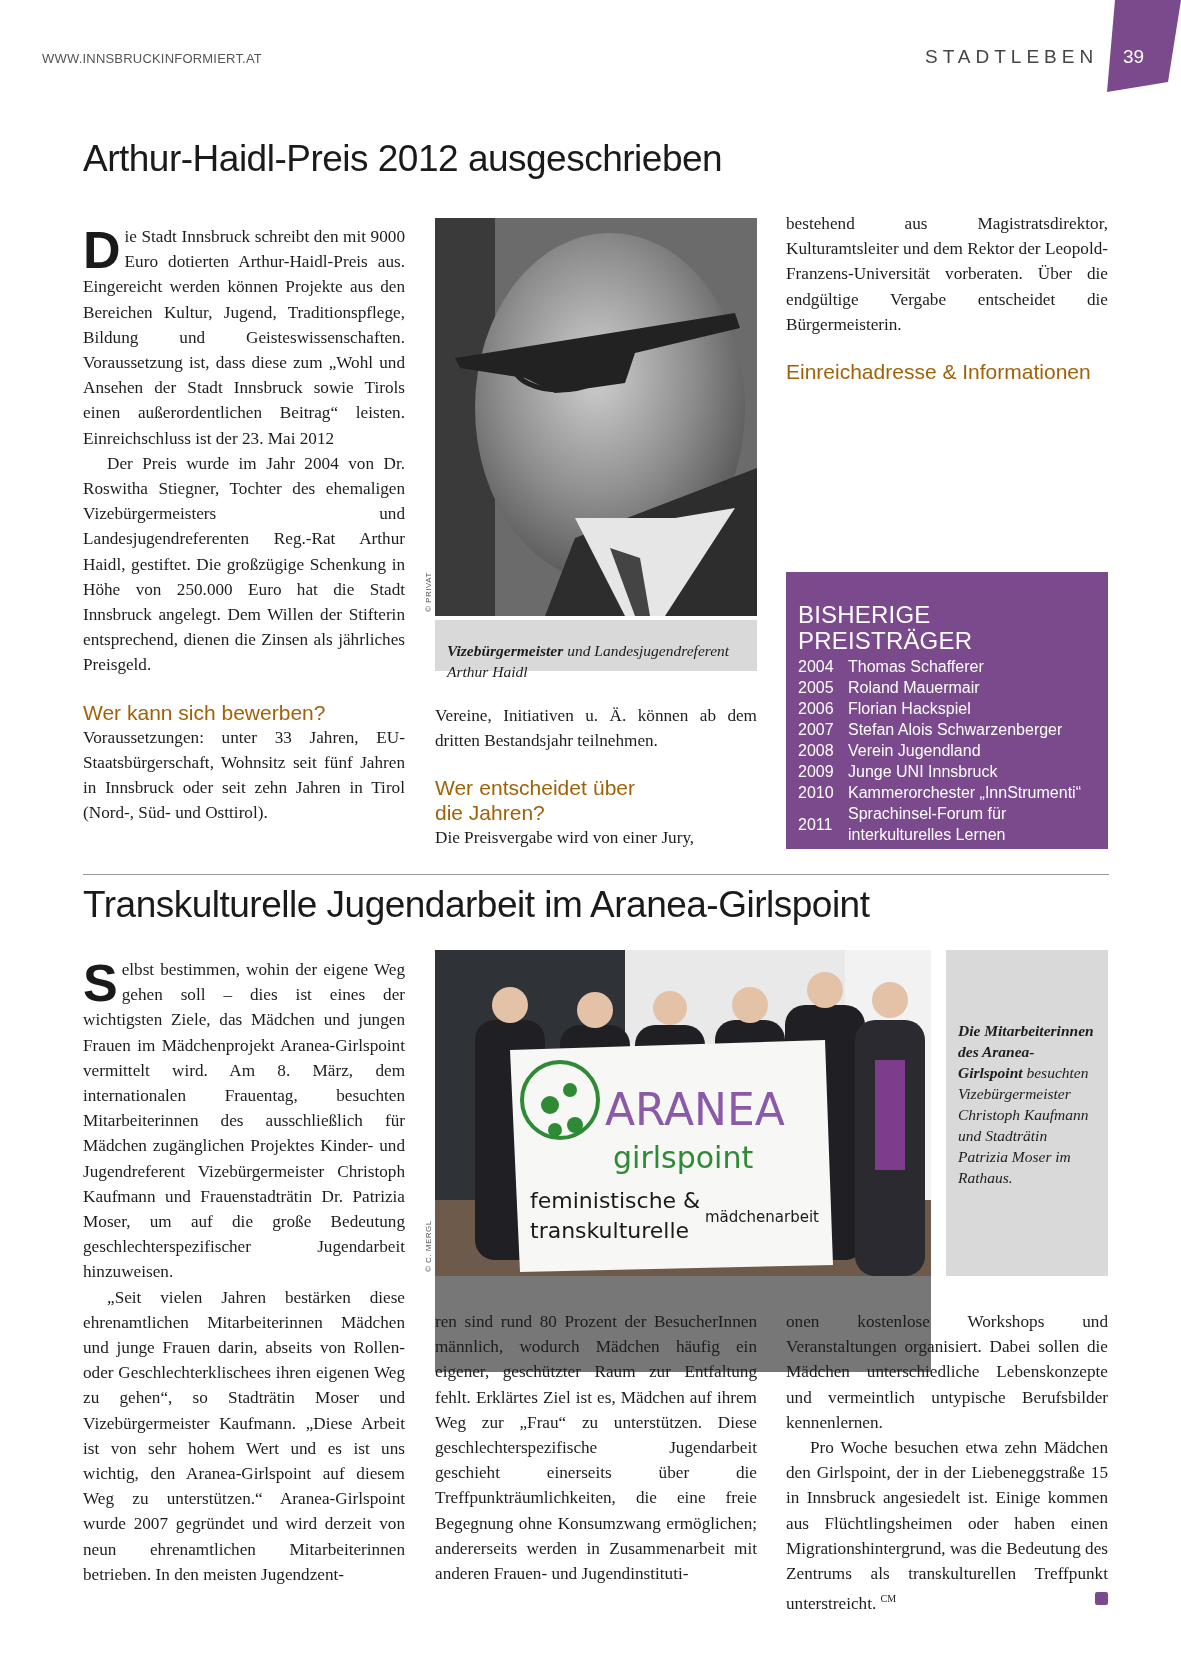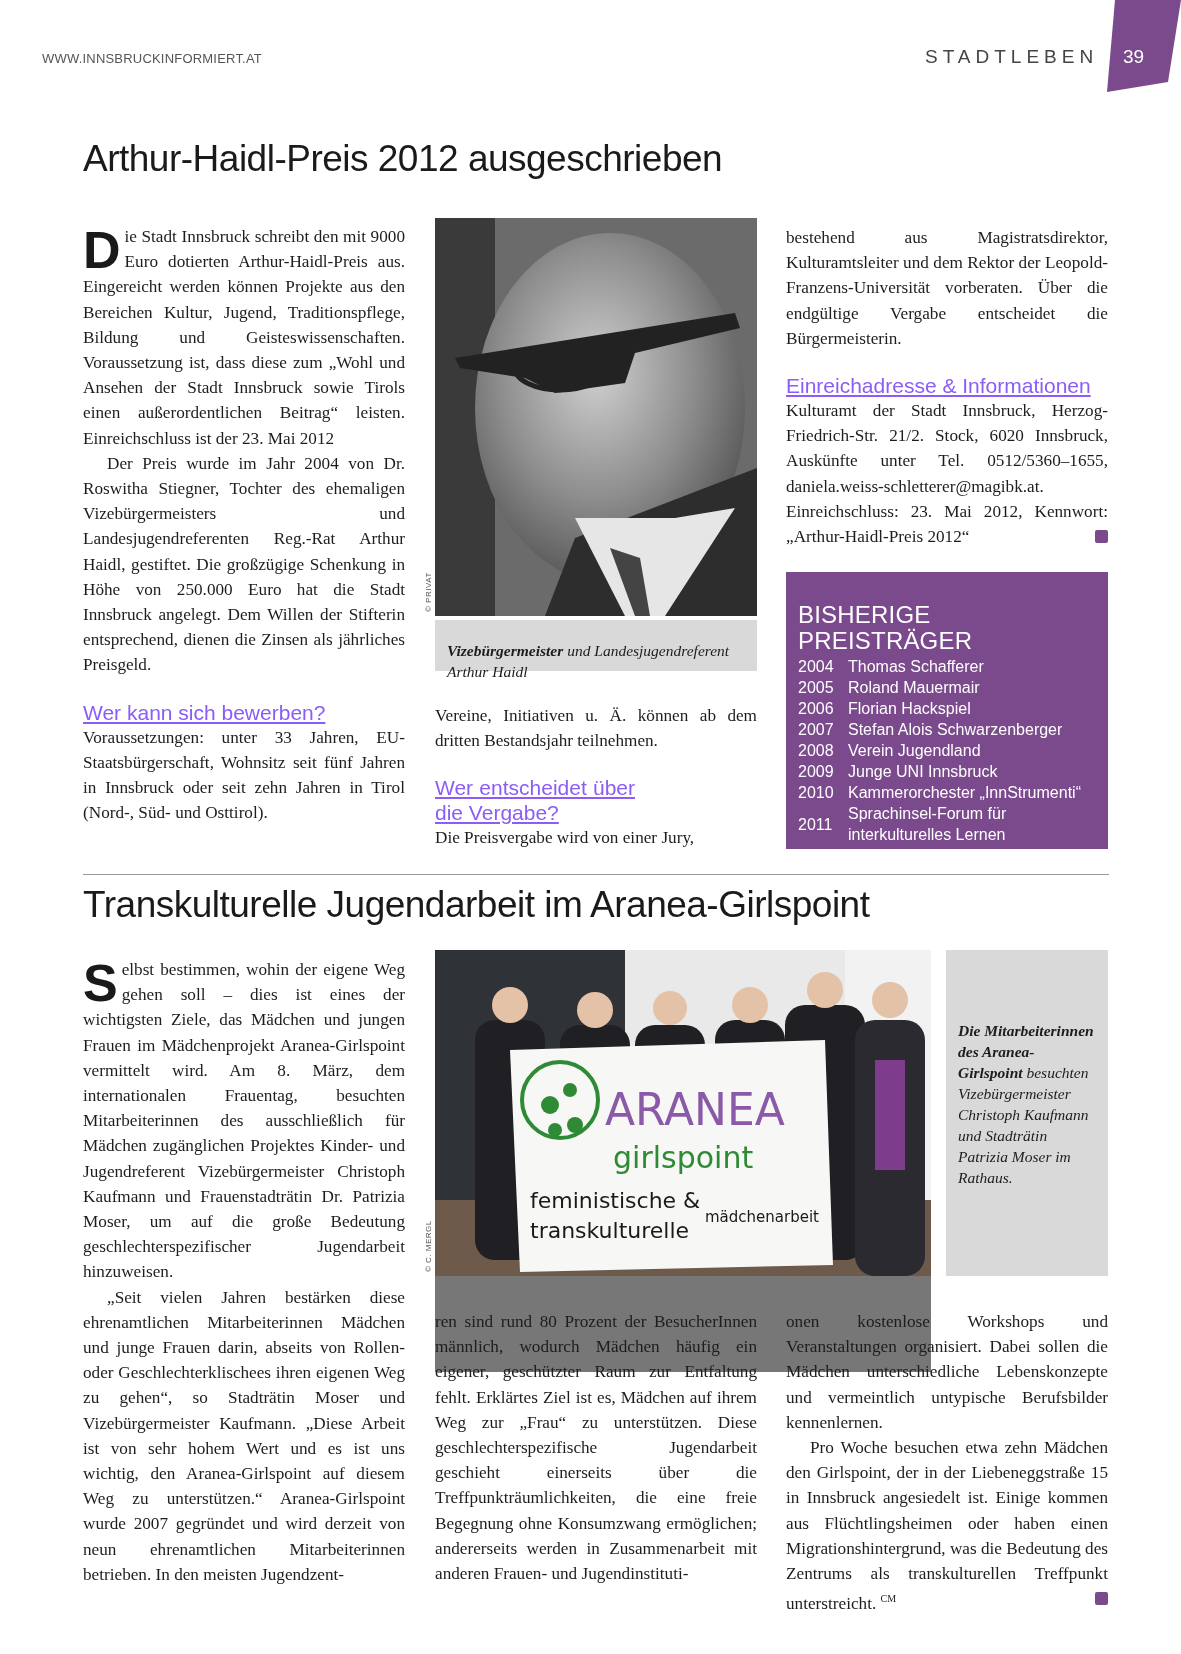--- a/index.html
+++ b/index.html
@@ -31,22 +31,22 @@
   .col {
     width: 322px; font-size: 17.2px; line-height: 25.2px; text-align: justify; hyphens: manual;
   }
   .col p { margin: 0; }
   .col p.indent { text-indent: 24px; }
   .dropcap {
     float: left; font-family: "Liberation Sans", "DejaVu Sans", sans-serif; font-weight: bold;
     font-size: 52px; line-height: 44px; margin: 4px 4px 0 0; color: #1a1a1a;
   }
   .subhead {
-    font-family: "Liberation Sans", "DejaVu Sans", sans-serif; color: #8b5cf6; font-size: 21px;
-    line-height: 25px; margin: 0; font-weight: normal; text-decoration: underline;
+    font-family: "Liberation Sans", "DejaVu Sans", sans-serif; color: #a16207; font-size: 21px;
+    line-height: 25px; margin: 0; font-weight: normal;
   }
   .photo {
     background: #777; overflow: hidden;
   }
   .caption {
     background: #d9d9d9; font-style: italic; font-size: 15.5px; line-height: 21px; color: #1d1d1b;
   }
   .credit {
     font-family: "Liberation Sans", "DejaVu Sans", sans-serif; font-size: 8px; color: #555;
     transform: rotate(-90deg); transform-origin: left top; white-space: nowrap; letter-spacing: 0.5px;
@@ -104,31 +104,27 @@
     <path d="M175,330 L200,398 L215,398 L205,340 Z" fill="#444"></path>
   </svg>
 </div>
 <div class="abs credit" style="left:424px; top:612px;">© PRIVAT</div>
 <div class="abs caption" style="left:435px; top:620px; width:322px; height:51px; box-sizing:border-box; padding:20px 12px;">
   <b>Vizebürgermeister</b><span> und Landesjugendreferent Arthur Haidl</span>
 </div>
 
 <div class="abs col" style="left:435px; top:703px;">
   <p>Vereine, Initiativen u. Ä. können ab dem dritten Bestandsjahr teilnehmen.</p>
-  <h3 class="subhead" style="margin-top:22px; width:200px;">Wer entscheidet über die Vergabe?</h3>
+  <h3 class="subhead" style="margin-top:22px; width:200px;">Wer entscheidet über die Jahren?</h3>
   <p>Die Preisvergabe wird von einer Jury,</p>
 </div>
 
-<div class="abs col" style="left:786px; top:225px;">
+<div class="abs col" style="left:786px; top:211px;">
   <p>bestehend aus Magistratsdirektor, Kulturamtsleiter und dem Rektor der Leopold-Franzens-Universität vorberaten. Über die endgültige Vergabe entscheidet die Bürgermeisterin.</p>
   <h3 class="subhead" style="margin-top:22px;">Einreichadresse &amp; Informationen</h3>
-  <p>
-    <span>Kulturamt der Stadt Innsbruck, Herzog-Friedrich-Str. 21/2. Stock, 6020 Innsbruck, Auskünfte unter Tel. 0512/5360–1655, daniela.weiss-schletterer@magibk.at. Einreichschluss: 23. Mai 2012, Kennwort: „Arthur-Haidl-Preis 2012“</span>
-    <span class="end-mark" style="float:right; margin-top:6px;"></span>
-  </p>
 </div>
 
 <div class="abs prize-box">
   <div class="prize-title">BISHERIGE PREISTRÄGER</div>
   <div class="prize-row">
       <span class="prize-year">2004</span>
       <span>Thomas Schafferer</span>
     </div>
   <div class="prize-row">
       <span class="prize-year">2005</span>

